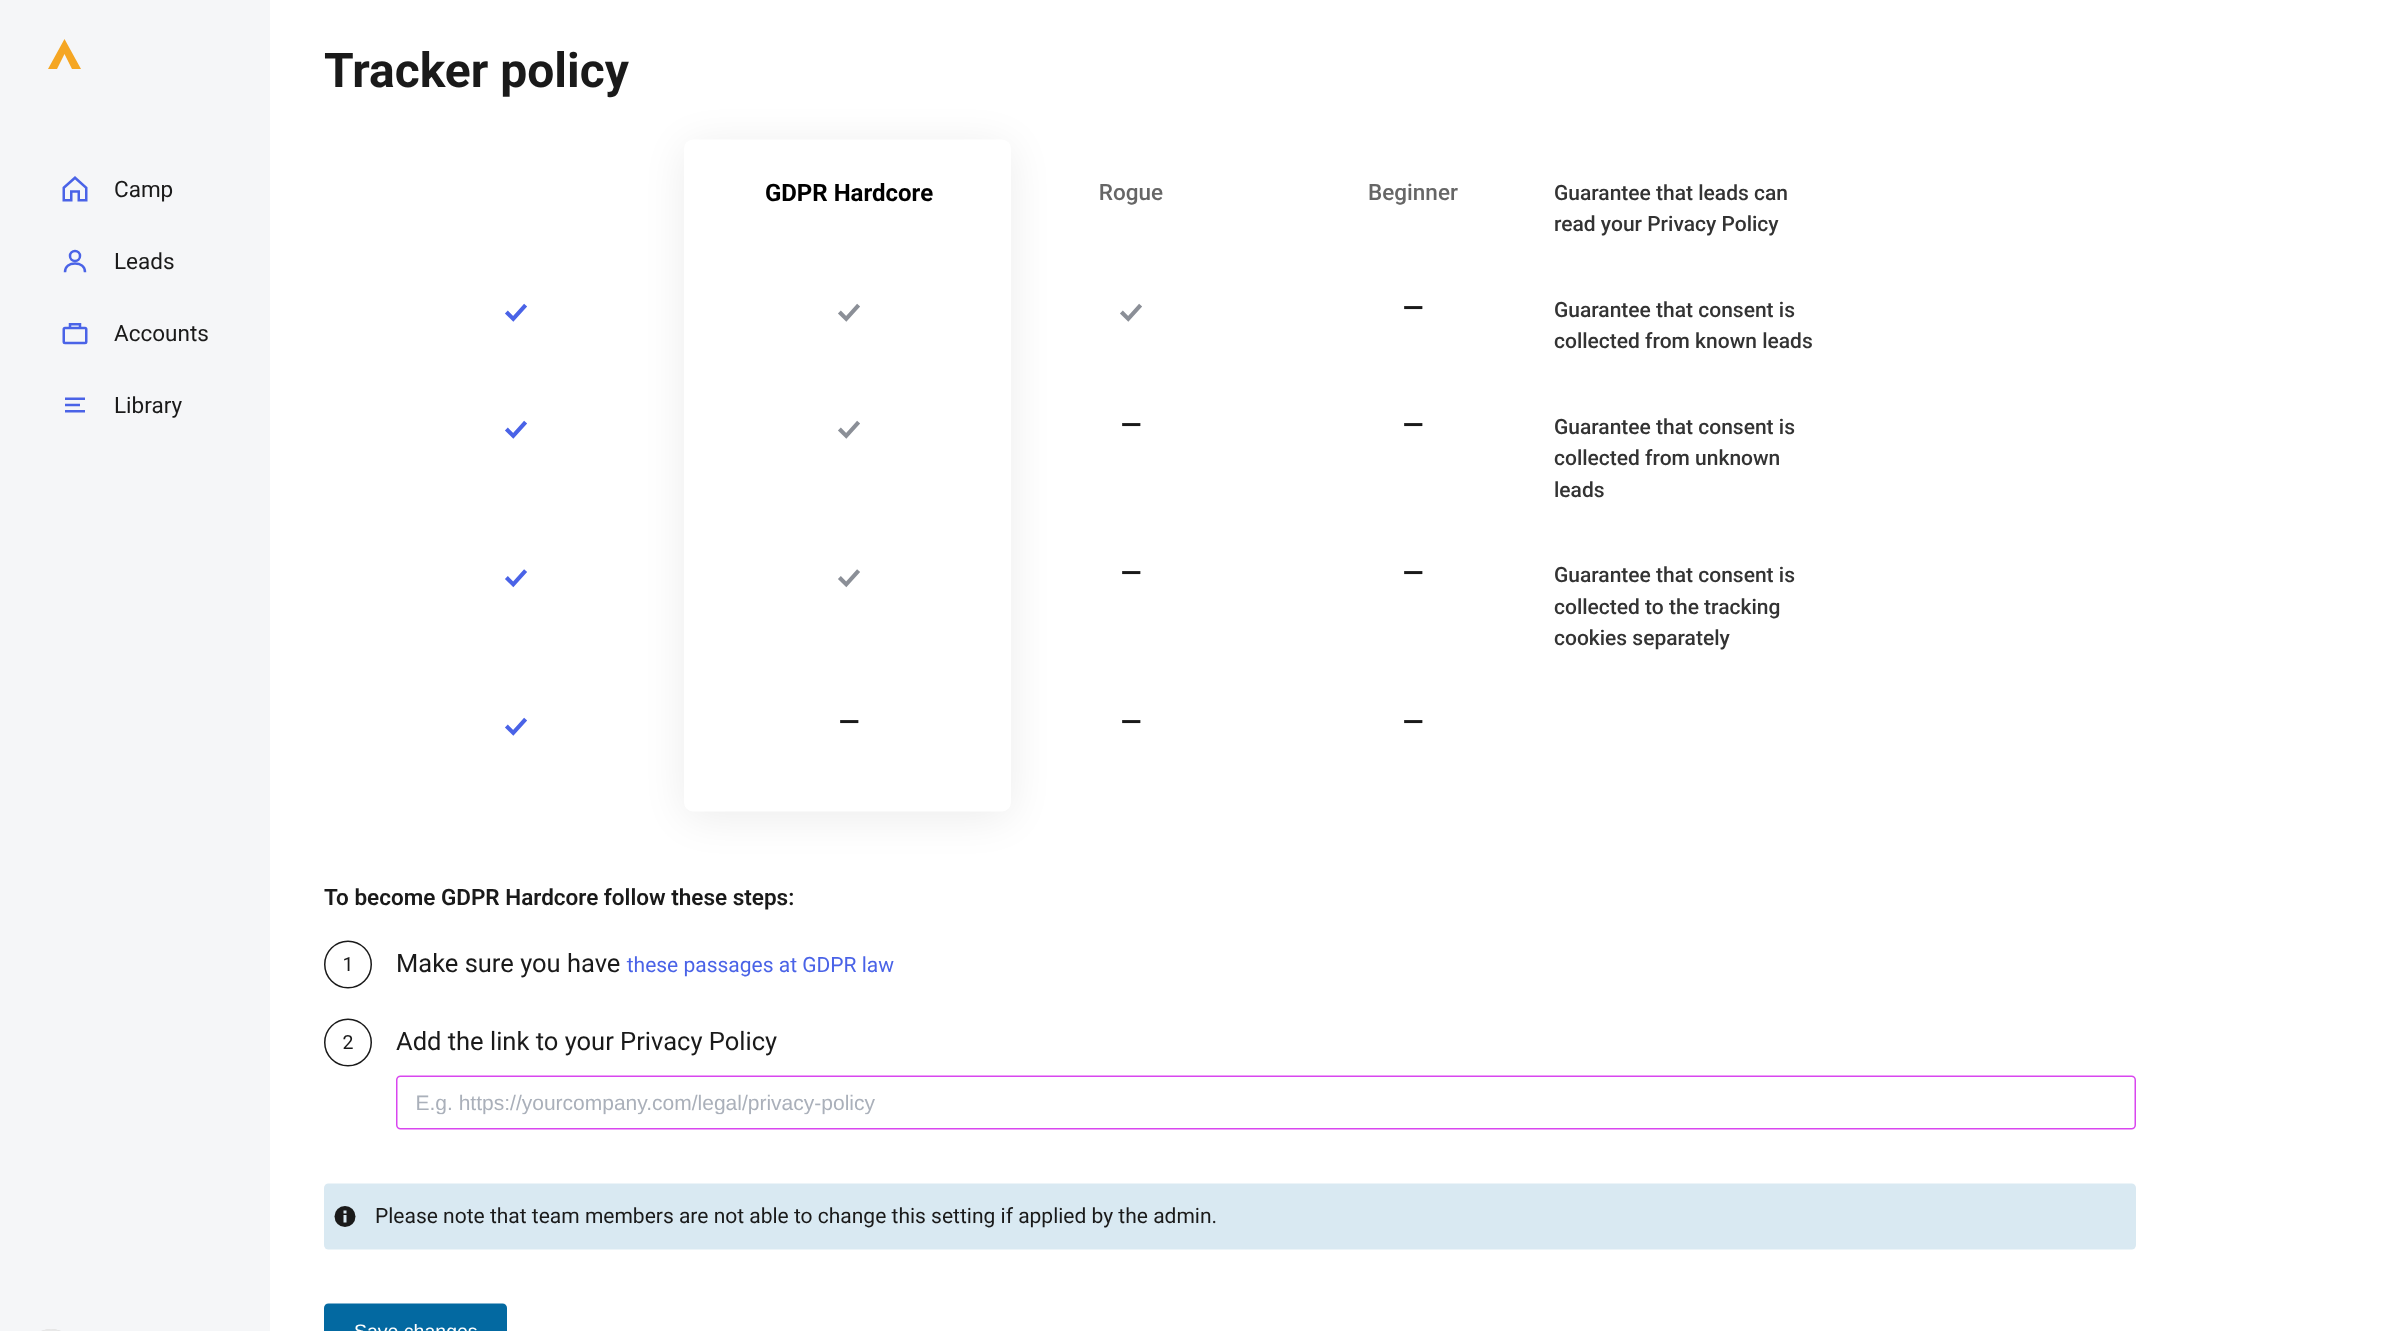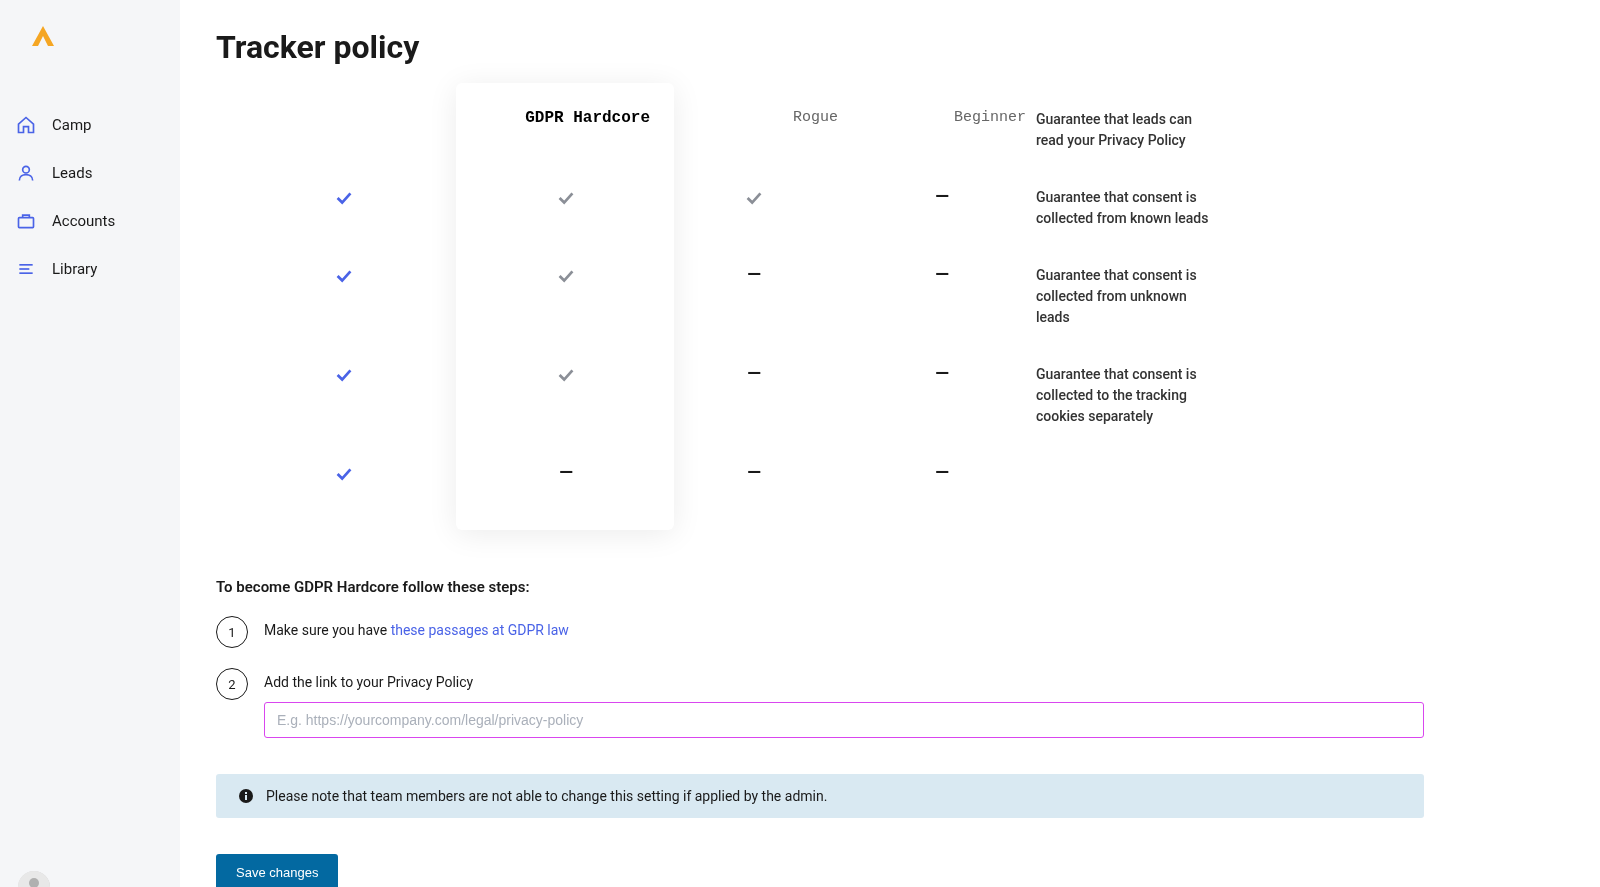--- a/index.html
+++ b/index.html
@@ -32,21 +32,21 @@
       width: 30px;
       height: 26px;
     }
     .nav {
       flex: 1;
       padding-top: 24px;
     }
     .nav-item {
       display: flex;
       align-items: center;
-      padding: 14px 16px;
+      padding: 14px 40px;
       cursor: pointer;
       color: #1a1a1a;
       gap: 16px;
     }
     .nav-icon {
       width: 20px;
       height: 20px;
       display: flex;
       align-items: center;
       justify-content: center;
@@ -78,34 +78,33 @@
       font-size: 14px;
     }
     .main {
       flex: 1;
       padding: 28px 36px;
       max-width: 1280px;
     }
     .page-title {
       font-size: 32px;
       font-weight: 700;
-      margin-bottom: 25px;
+      margin-bottom: 35px;
     }
     .policy-table {
       display: grid;
       grid-template-columns: 240px repeat(4, 190px);
       align-items: start;
     }
     .policy-header-cell {
-      text-align: right;
+      text-align: center;
       padding: 18px 10px;
       font-size: 15px;
       font-weight: 500;
       color: #666;
-      font-family: Liberation Mono, monospace;
     }
     .policy-header-cell.selected {
       font-size: 16px;
       font-weight: 700;
       color: #000;
     }
     .policy-row-label {
       padding: 18px 10px 18px 0;
       font-size: 14px;
       color: #333;
@@ -154,21 +153,21 @@
       align-items: center;
       justify-content: center;
       font-size: 13px;
       flex-shrink: 0;
     }
     .step-content {
       flex: 1;
       padding-top: 6px;
     }
     .step-text {
-      font-size: 14px;
+      font-size: 17px;
       color: #1a1a1a;
     }
     .step-link {
       color: #4a63e7;
       cursor: pointer;
     }
     .privacy-input {
       width: 100%;
       padding: 9px 12px;
       border: 1px solid #d946ef;
@@ -176,21 +175,21 @@
       font-size: 14px;
       margin-top: 12px;
       color: #1a1a1a;
     }
     .privacy-input::placeholder {
       color: #aab0ba;
     }
     .notice {
       margin-top: 36px;
       background: #d9e9f2;
-      padding: 14px 22px;
+      padding: 14px 6px;
       border-radius: 3px;
       display: flex;
       align-items: center;
       gap: 12px;
       font-size: 14px;
       color: #1a1a1a;
     }
     .notice-icon {
       width: 16px;
       height: 16px;

